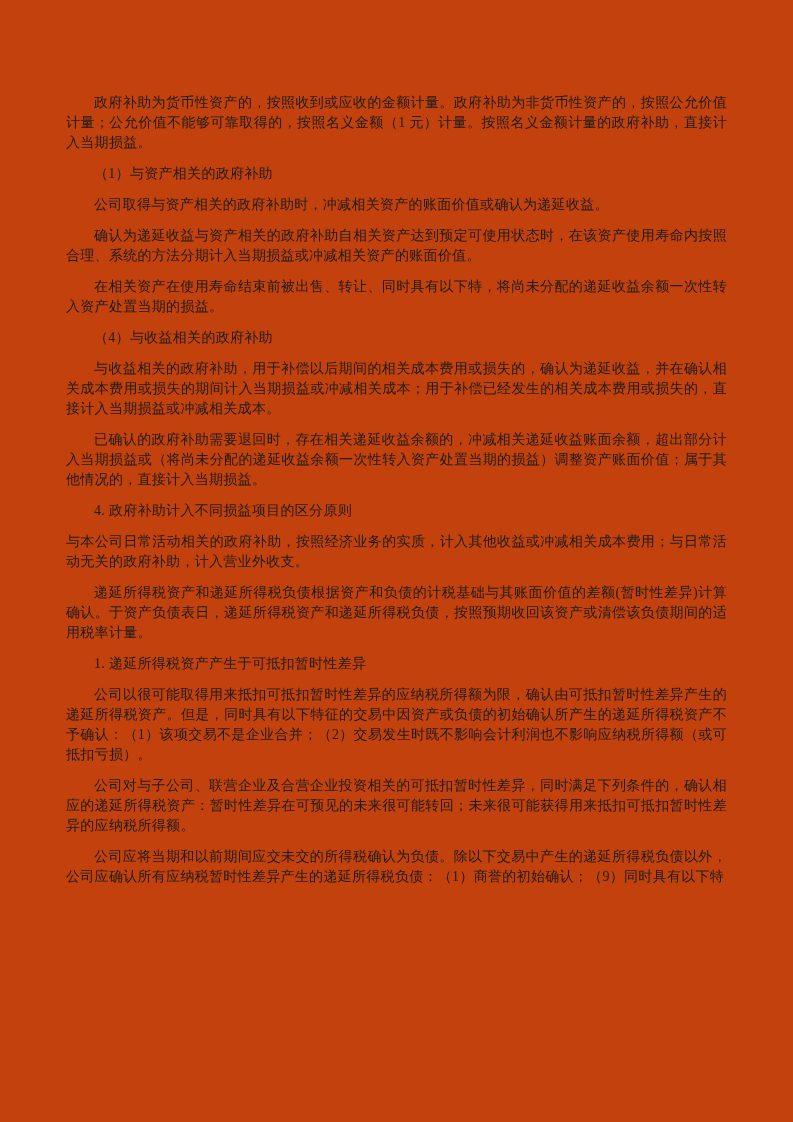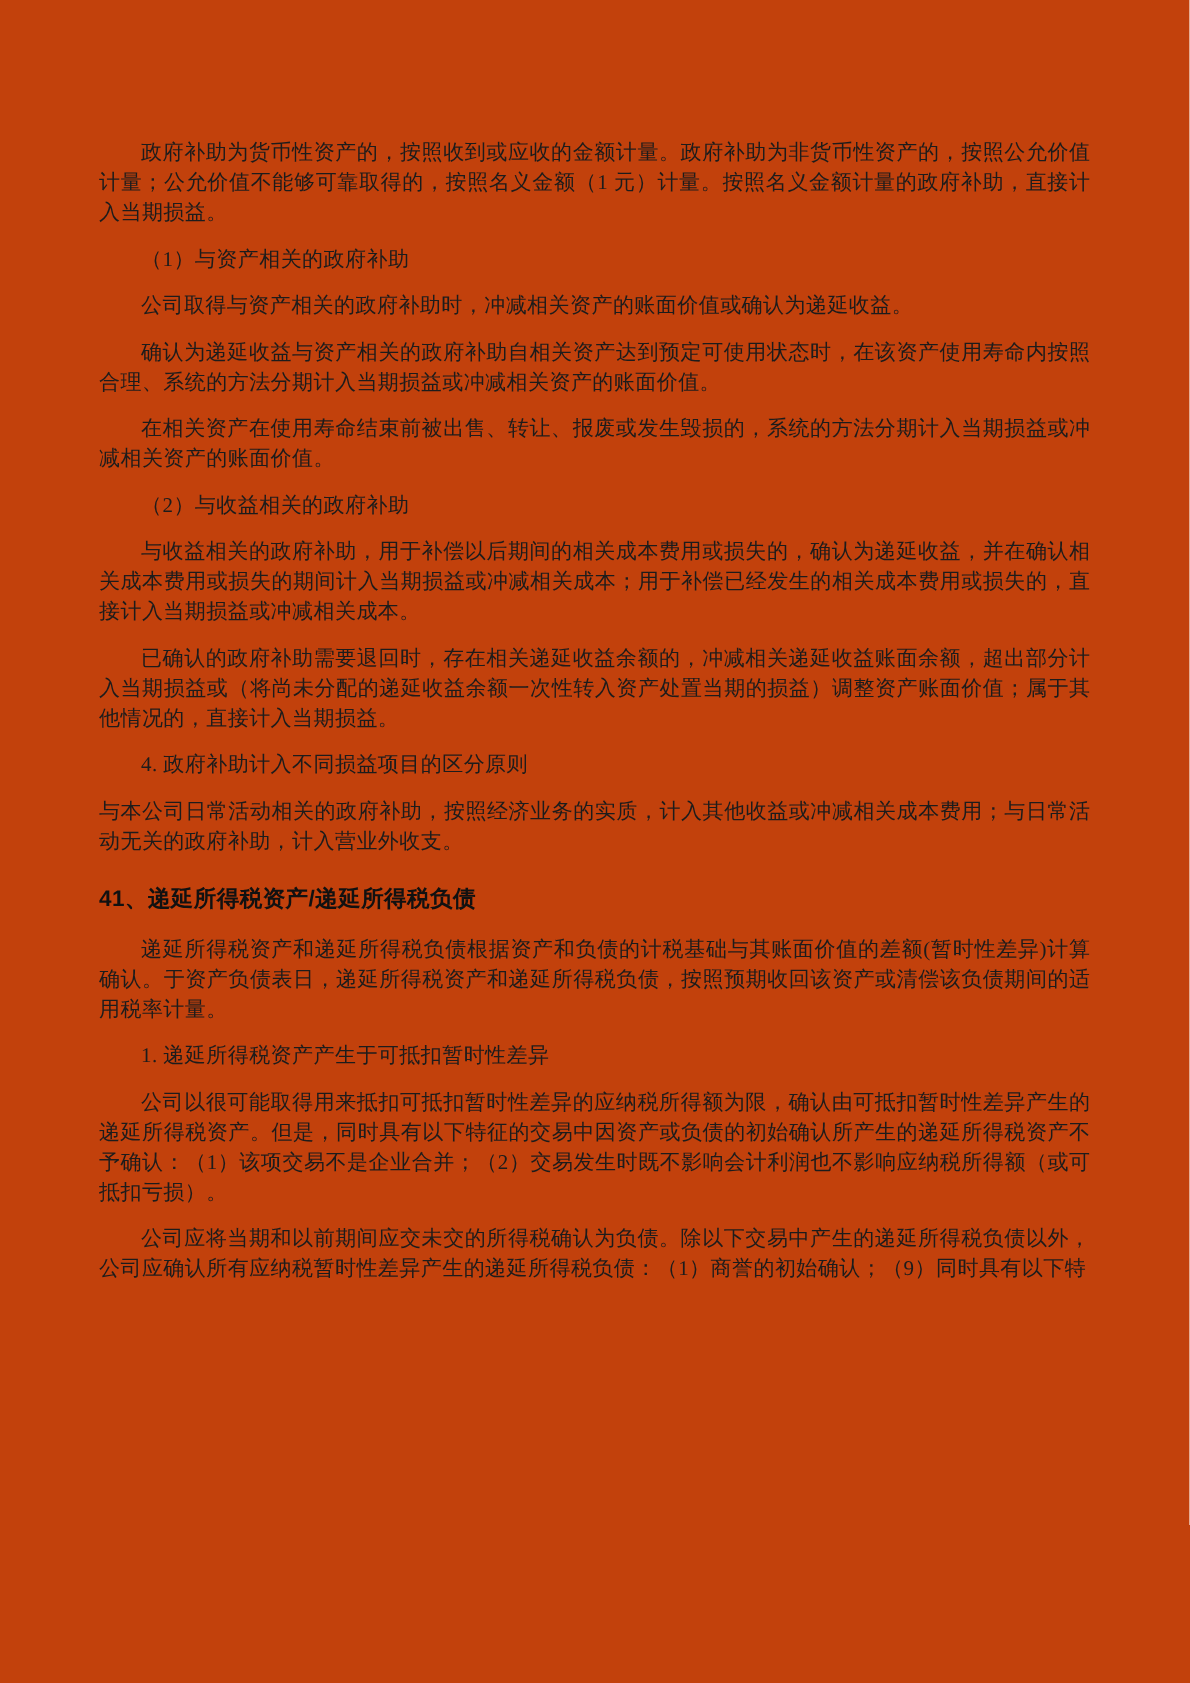--- a/index.html
+++ b/index.html
@@ -47,39 +47,39 @@
   <div class="content">
 
     <p class="para indent">政府补助为货币性资产的，按照收到或应收的金额计量。政府补助为非货币性资产的，按照公允价值计量；公允价值不能够可靠取得的，按照名义金额（1 元）计量。按照名义金额计量的政府补助，直接计入当期损益。</p>
 
     <p class="para indent">（1）与资产相关的政府补助</p>
 
     <p class="para indent">公司取得与资产相关的政府补助时，冲减相关资产的账面价值或确认为递延收益。</p>
 
     <p class="para indent">确认为递延收益与资产相关的政府补助自相关资产达到预定可使用状态时，在该资产使用寿命内按照合理、系统的方法分期计入当期损益或冲减相关资产的账面价值。</p>
 
-    <p class="para indent">在相关资产在使用寿命结束前被出售、转让、报废或发生毁损的，系统的方法分期计入当期损益或冲减相关资产的账面价值。</p>
+    <p class="para indent">在相关资产在使用寿命结束前被出售、转让、同时具有以下特，将尚未分配的递延收益余额一次性转入资产处置当期的损益。</p>
 
-    <p class="para indent">（2）与收益相关的政府补助</p>
+    <p class="para indent">（4）与收益相关的政府补助</p>
 
     <p class="para indent">与收益相关的政府补助，用于补偿以后期间的相关成本费用或损失的，确认为递延收益，并在确认相关成本费用或损失的期间计入当期损益或冲减相关成本；用于补偿已经发生的相关成本费用或损失的，直接计入当期损益或冲减相关成本。</p>
 
     <p class="para indent">已确认的政府补助需要退回时，存在相关递延收益余额的，冲减相关递延收益账面余额，超出部分计入当期损益或（将尚未分配的递延收益余额一次性转入资产处置当期的损益）调整资产账面价值；属于其他情况的，直接计入当期损益。</p>
 
     <p class="para indent">4. 政府补助计入不同损益项目的区分原则</p>
 
     <p class="para block-gap">与本公司日常活动相关的政府补助，按照经济业务的实质，计入其他收益或冲减相关成本费用；与日常活动无关的政府补助，计入营业外收支。</p>
 
-    <h2 class="section-heading">41、递延所得税资产/递延所得税负债</h2>
 
     <p class="para indent">递延所得税资产和递延所得税负债根据资产和负债的计税基础与其账面价值的差额(暂时性差异)计算确认。于资产负债表日，递延所得税资产和递延所得税负债，按照预期收回该资产或清偿该负债期间的适用税率计量。</p>
 
     <p class="para indent">1. 递延所得税资产产生于可抵扣暂时性差异</p>
 
     <p class="para indent">公司以很可能取得用来抵扣可抵扣暂时性差异的应纳税所得额为限，确认由可抵扣暂时性差异产生的递延所得税资产。但是，同时具有以下特征的交易中因资产或负债的初始确认所产生的递延所得税资产不予确认：（1）该项交易不是企业合并；（2）交易发生时既不影响会计利润也不影响应纳税所得额（或可抵扣亏损）。</p>
 
+    <p class="para indent">公司对与子公司、联营企业及合营企业投资相关的可抵扣暂时性差异，同时满足下列条件的，确认相应的递延所得税资产：暂时性差异在可预见的未来很可能转回；未来很可能获得用来抵扣可抵扣暂时性差异的应纳税所得额。</p>
 
 
 
     <p class="para indent">公司应将当期和以前期间应交未交的所得税确认为负债。除以下交易中产生的递延所得税负债以外，公司应确认所有应纳税暂时性差异产生的递延所得税负债：（1）商誉的初始确认；（9）同时具有以下特</p>
 
   </div>
 </div>
 
 </body></html>

